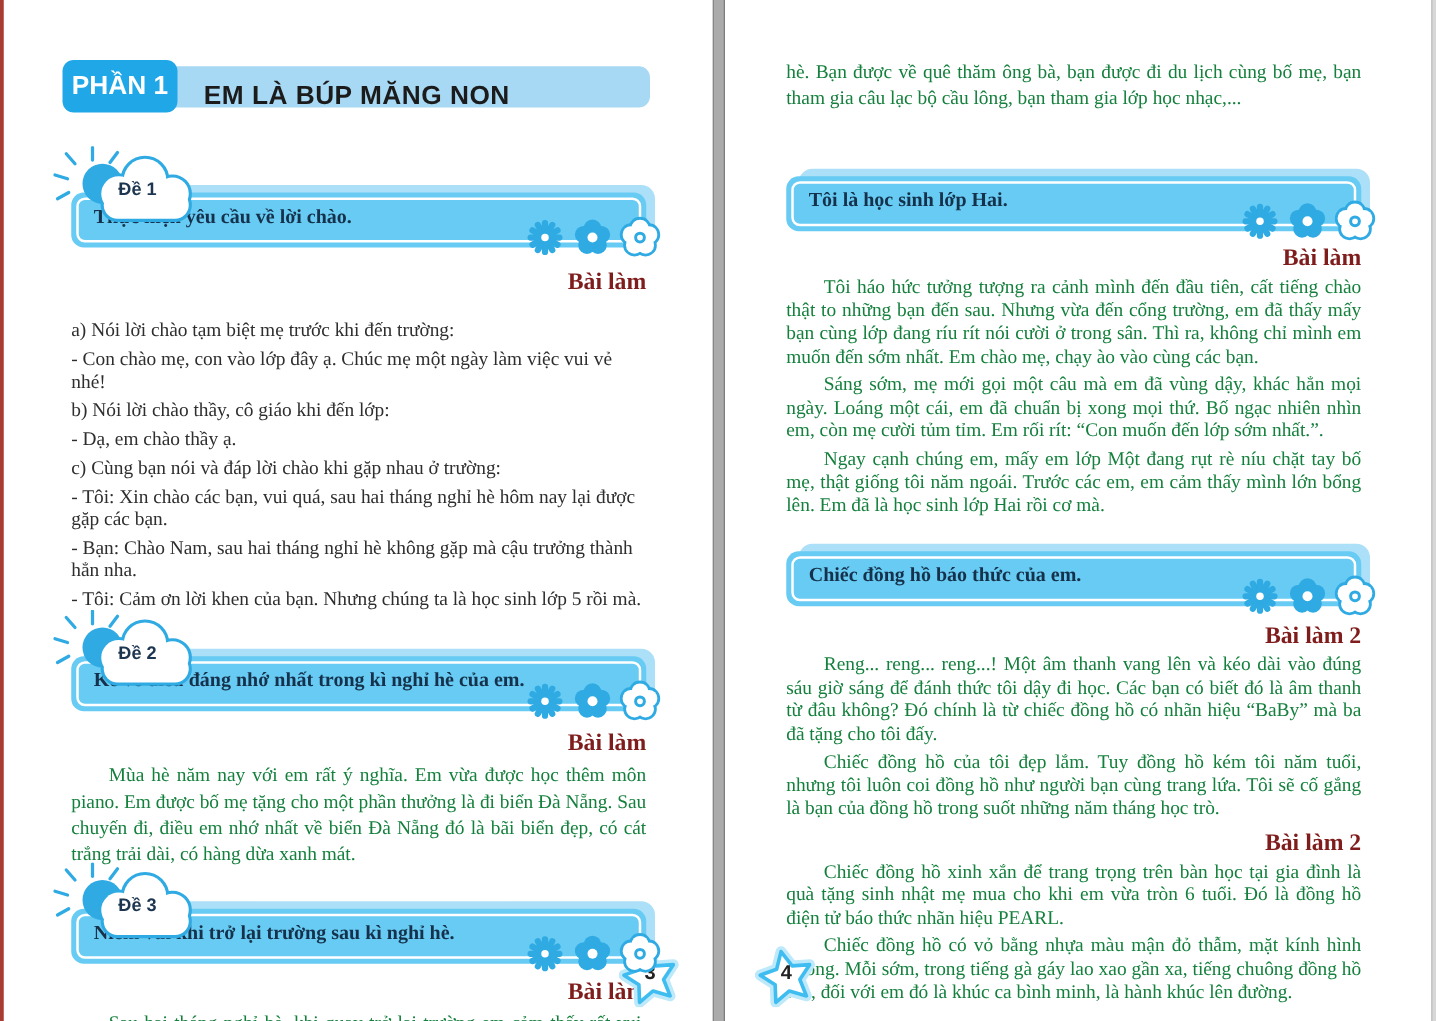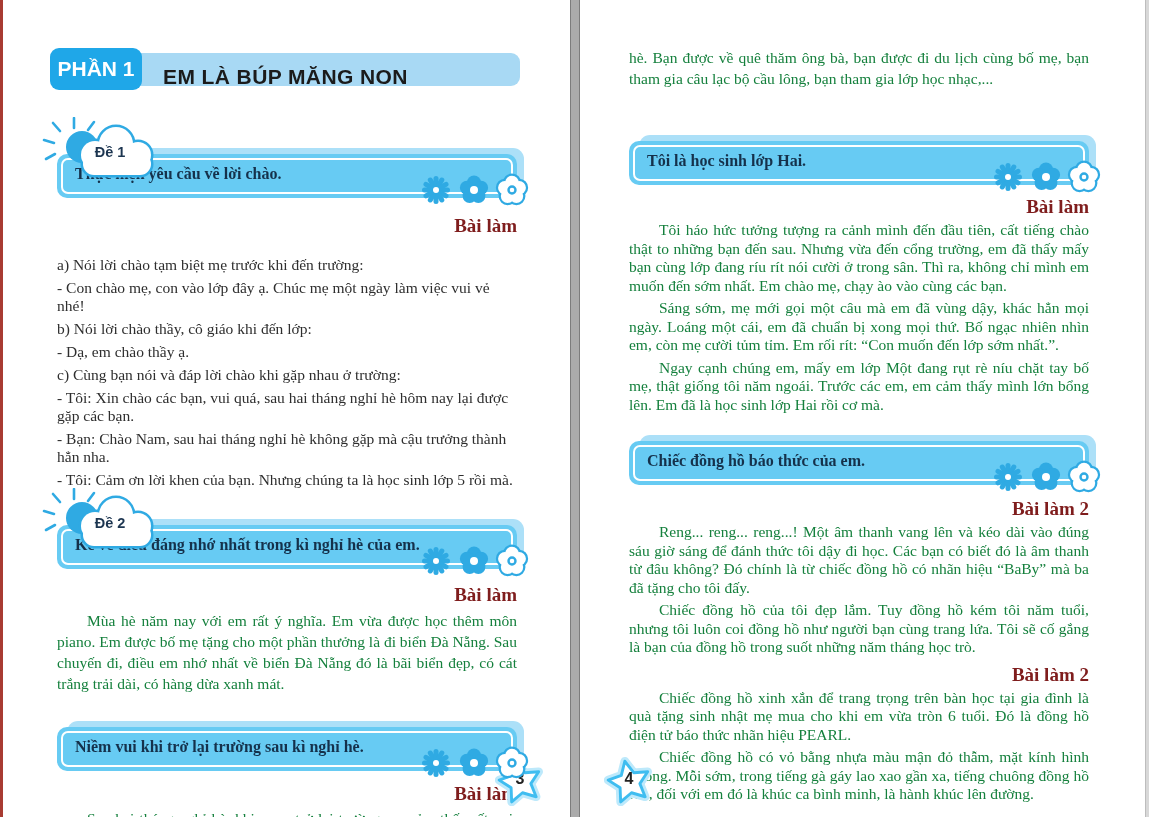--- a/index.html
+++ b/index.html
@@ -198,20 +198,26 @@
       </div>
 
       <div class="answer-head" style="margin-top:16px;">Bài làm</div>
       <p class="para" style="margin-top:5px;">Mùa hè năm nay với em rất ý nghĩa. Em vừa được học thêm môn piano. Em được bố mẹ tặng cho một phần thưởng là đi biển Đà Nẵng. Sau chuyến đi, điều em nhớ nhất về biển Đà Nẵng đó là bãi biển đẹp, có cát trắng trải dài, có hàng dừa xanh mát.</p>
 
       <div class="topic" style="margin-top:33px;">
         <div class="banner-back"></div>
         <div class="banner">
           <span class="banner-title">Niềm vui khi trở lại trường sau kì nghỉ hè.</span>
         </div>
+        <div class="cloud">
+          <svg viewBox="0 0 126 64">
+              <use href="#sym-cloud"></use>
+            </svg>
+          <span class="cloud-label">Đề 3</span>
+        </div>
         <div class="flowers">
           <svg viewBox="0 0 114 46">
               <use href="#sym-flowers"></use>
             </svg>
         </div>
       </div>
 
       <div class="answer-head" style="margin-top:13px;">Bài làm</div>
       <p class="para cont-last" style="margin-top:4px;">Sau hai tháng nghỉ hè, khi quay trở lại trường em cảm thấy rất vui. Vui vì em được học tập, được vui chơi cùng thầy cô và các bạn. Chúng em tranh nhau kể về chuyện ngày</p>
 

